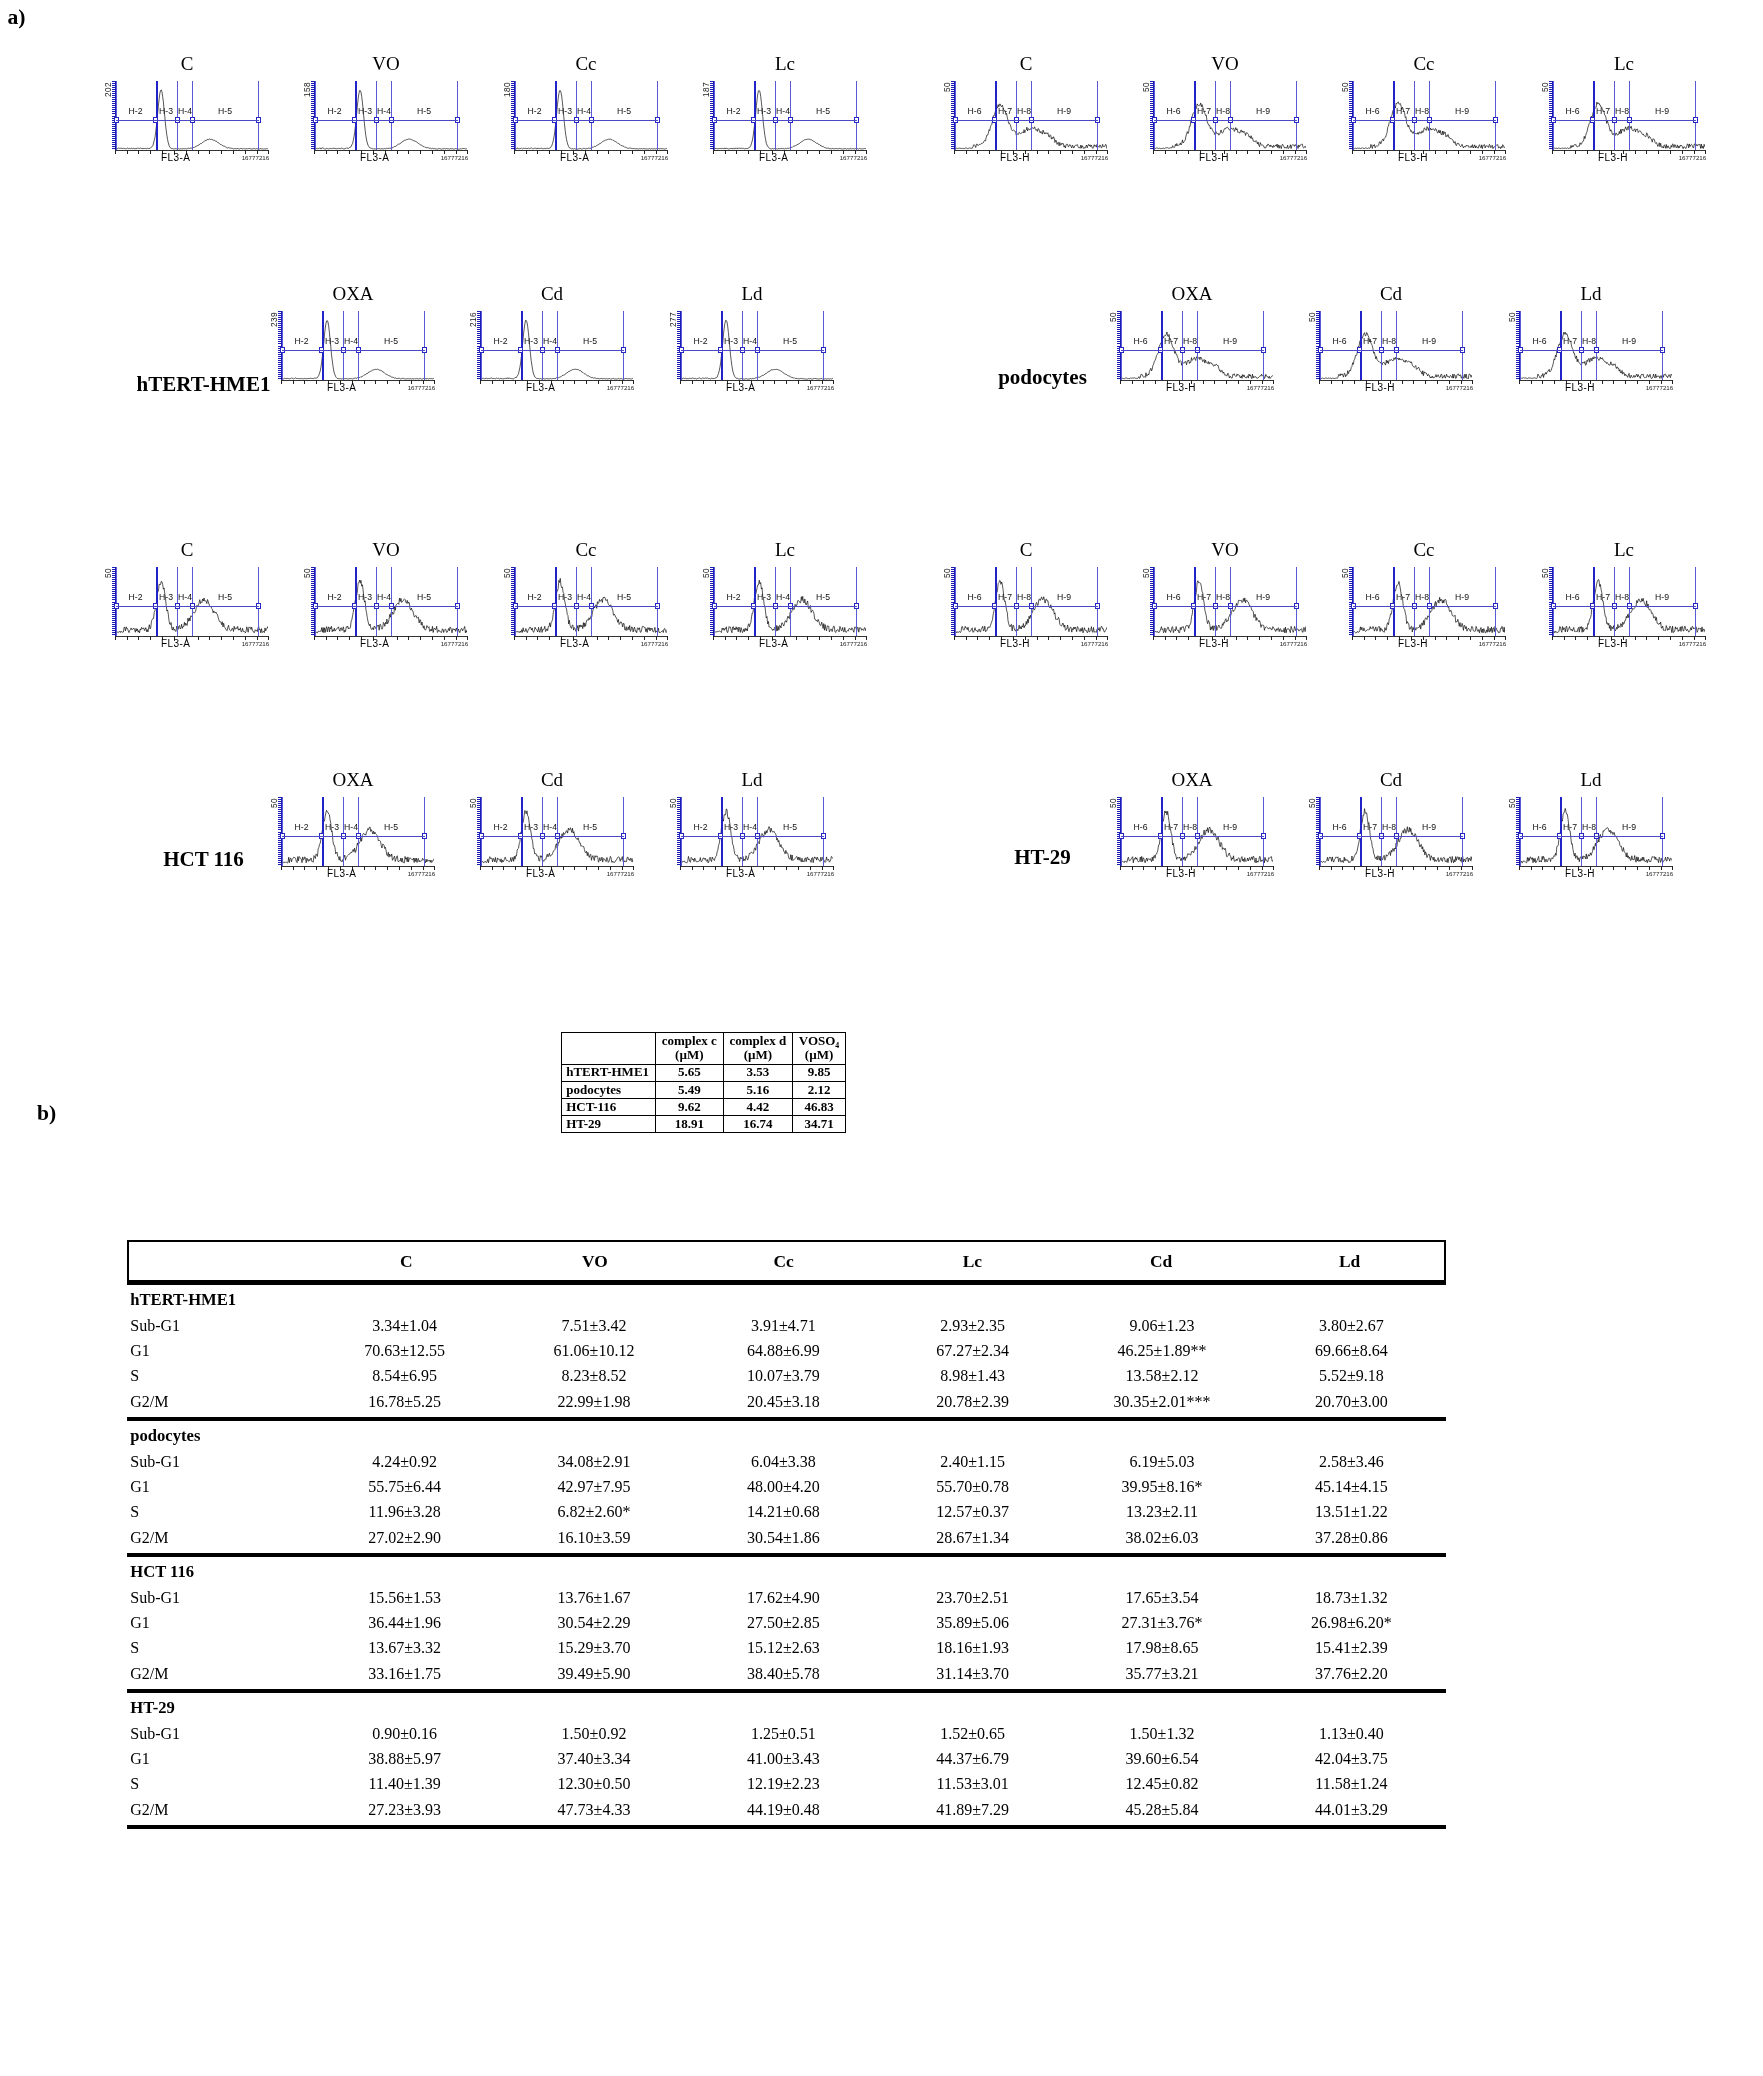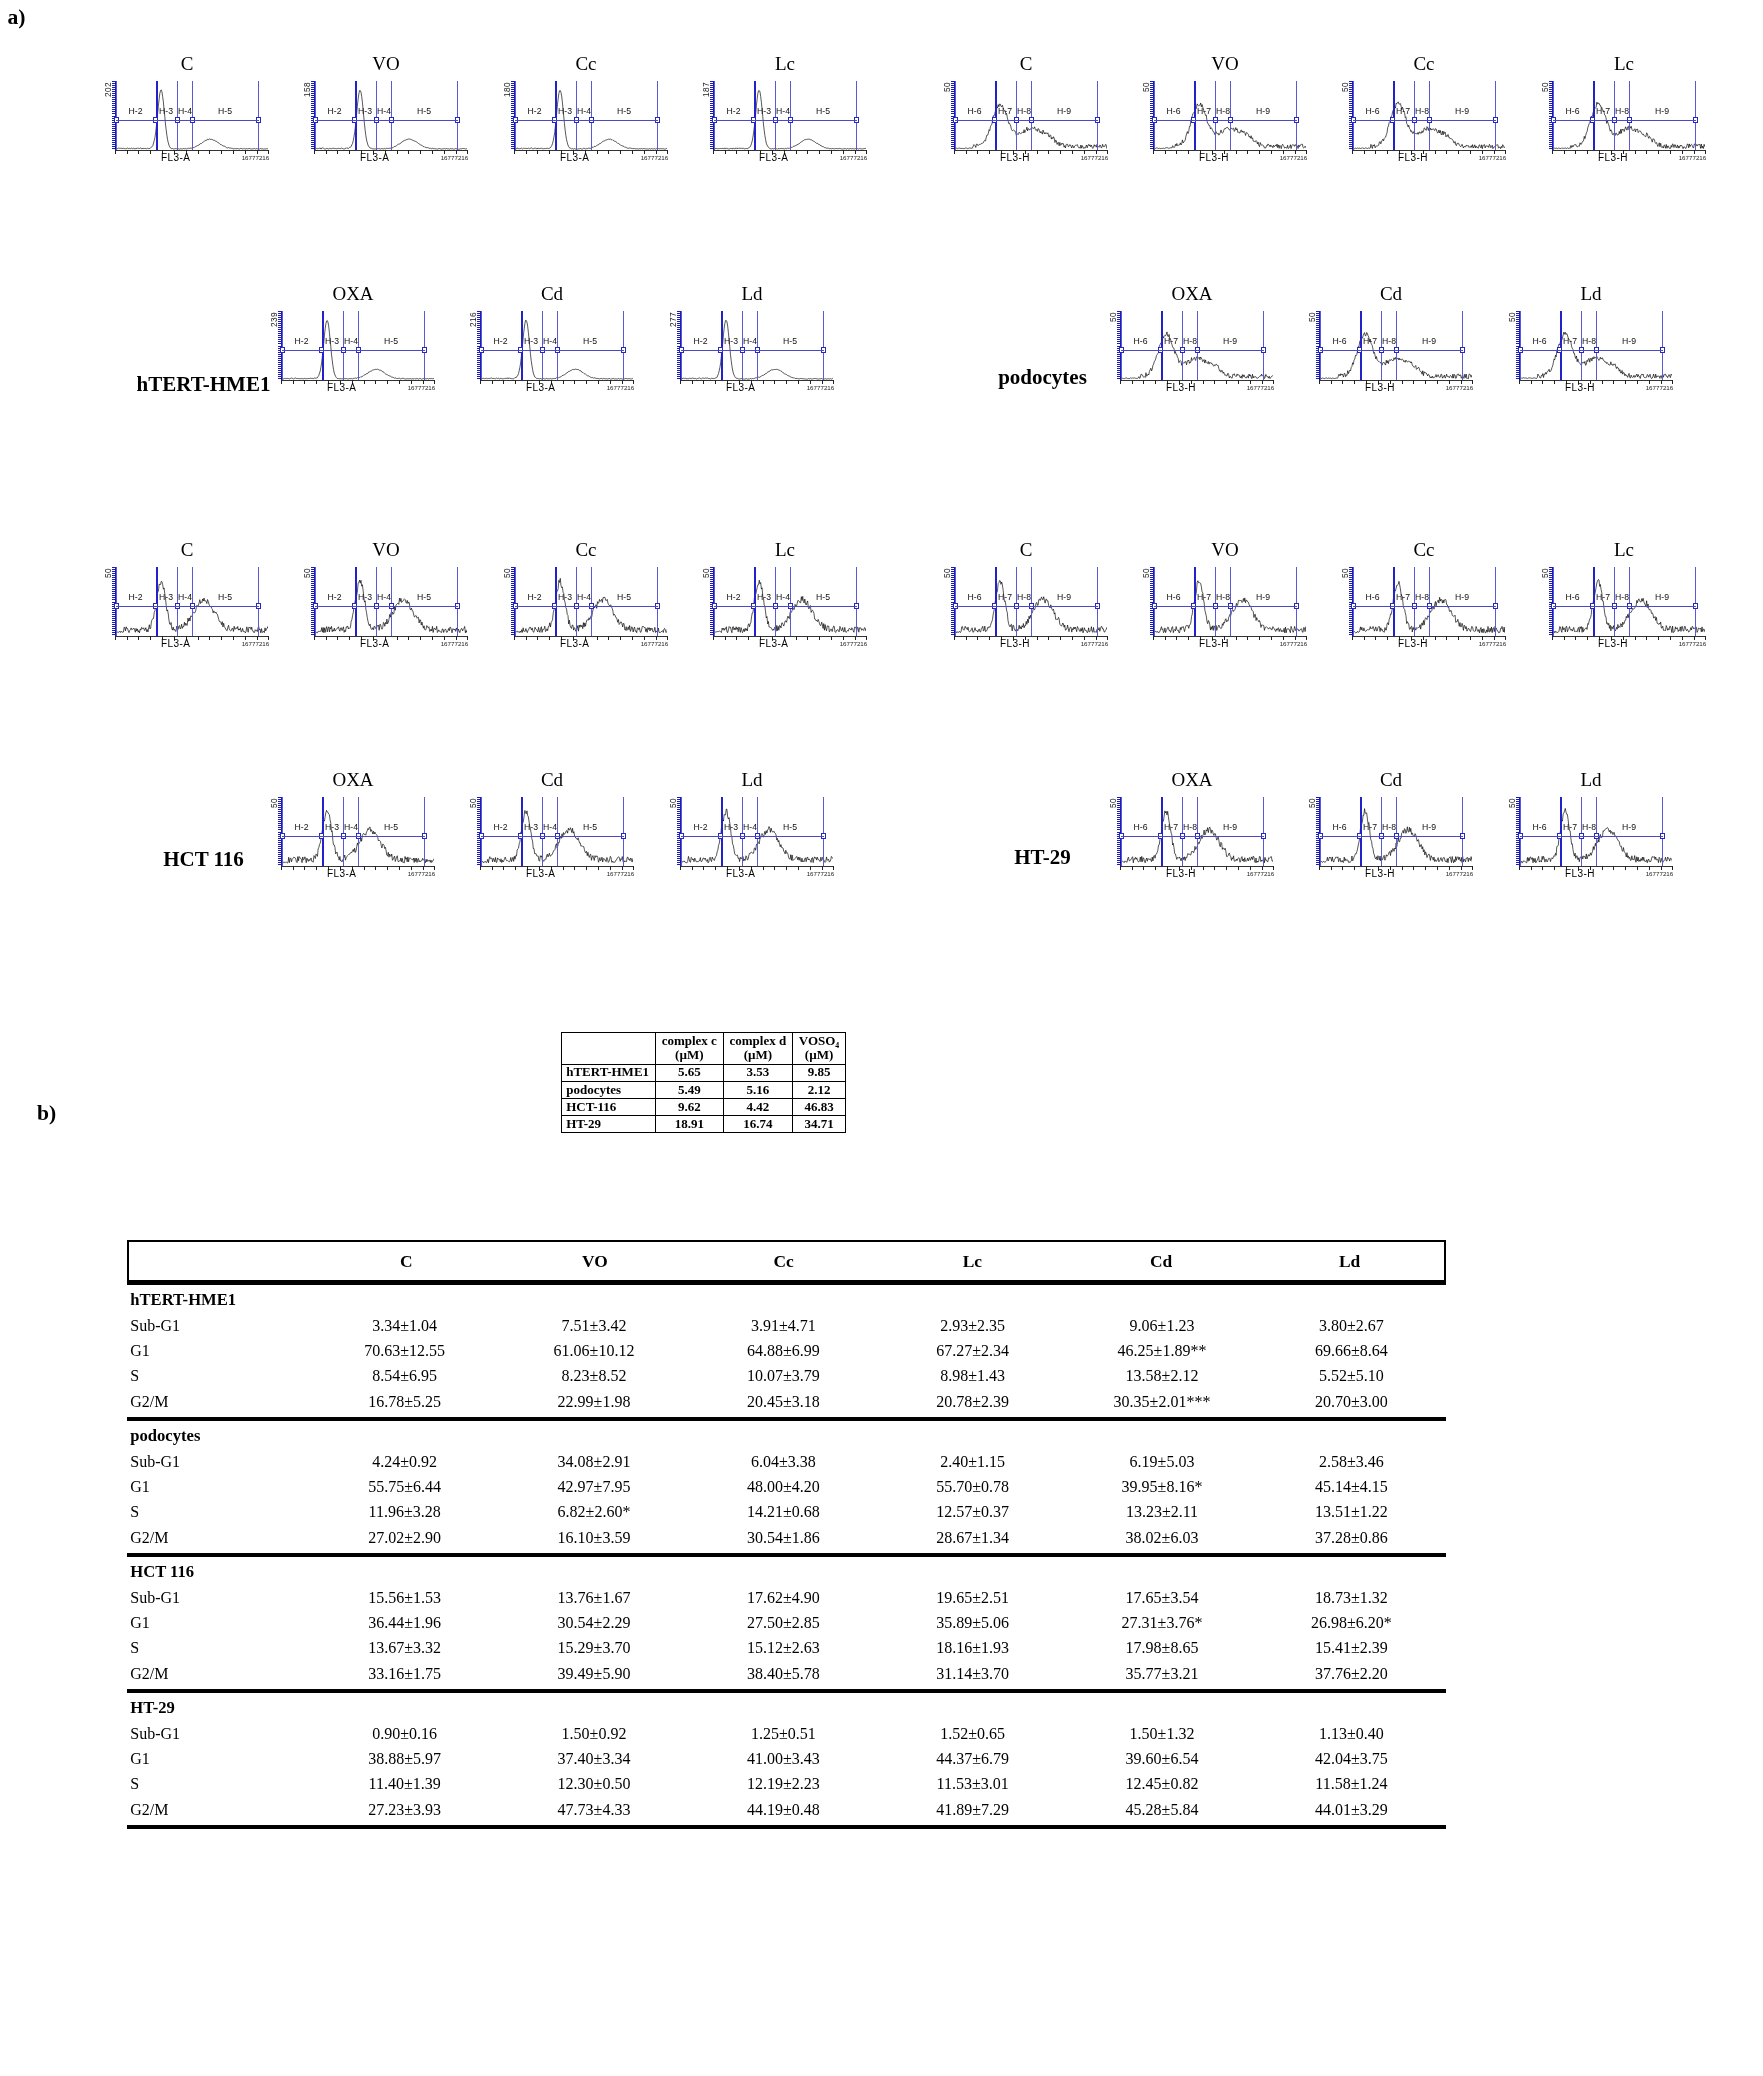--- a/index.html
+++ b/index.html
@@ -2254,21 +2254,21 @@
         <div class="cv">46.25±1.89**</div>
         <div class="cv">69.66±8.64</div>
       </div>
       <div class="mt-row mt-grid">
         <div class="rl">S</div>
         <div class="cv">8.54±6.95</div>
         <div class="cv">8.23±8.52</div>
         <div class="cv">10.07±3.79</div>
         <div class="cv">8.98±1.43</div>
         <div class="cv">13.58±2.12</div>
-        <div class="cv">5.52±5.10</div>
+        <div class="cv">5.52±9.18</div>
       </div>
       <div class="mt-row mt-grid">
         <div class="rl">G2/M</div>
         <div class="cv">16.78±5.25</div>
         <div class="cv">22.99±1.98</div>
         <div class="cv">20.45±3.18</div>
         <div class="cv">20.78±2.39</div>
         <div class="cv">30.35±2.01***</div>
         <div class="cv">20.70±3.00</div>
       </div>
@@ -2310,21 +2310,21 @@
         <div class="cv">38.02±6.03</div>
         <div class="cv">37.28±0.86</div>
       </div>
       <div class="mt-rule"></div>
       <div class="mt-section">HCT 116</div>
       <div class="mt-row mt-grid">
         <div class="rl">Sub-G1</div>
         <div class="cv">15.56±1.53</div>
         <div class="cv">13.76±1.67</div>
         <div class="cv">17.62±4.90</div>
-        <div class="cv">19.65±2.51</div>
+        <div class="cv">23.70±2.51</div>
         <div class="cv">17.65±3.54</div>
         <div class="cv">18.73±1.32</div>
       </div>
       <div class="mt-row mt-grid">
         <div class="rl">G1</div>
         <div class="cv">36.44±1.96</div>
         <div class="cv">30.54±2.29</div>
         <div class="cv">27.50±2.85</div>
         <div class="cv">35.89±5.06</div>
         <div class="cv">27.31±3.76*</div>

